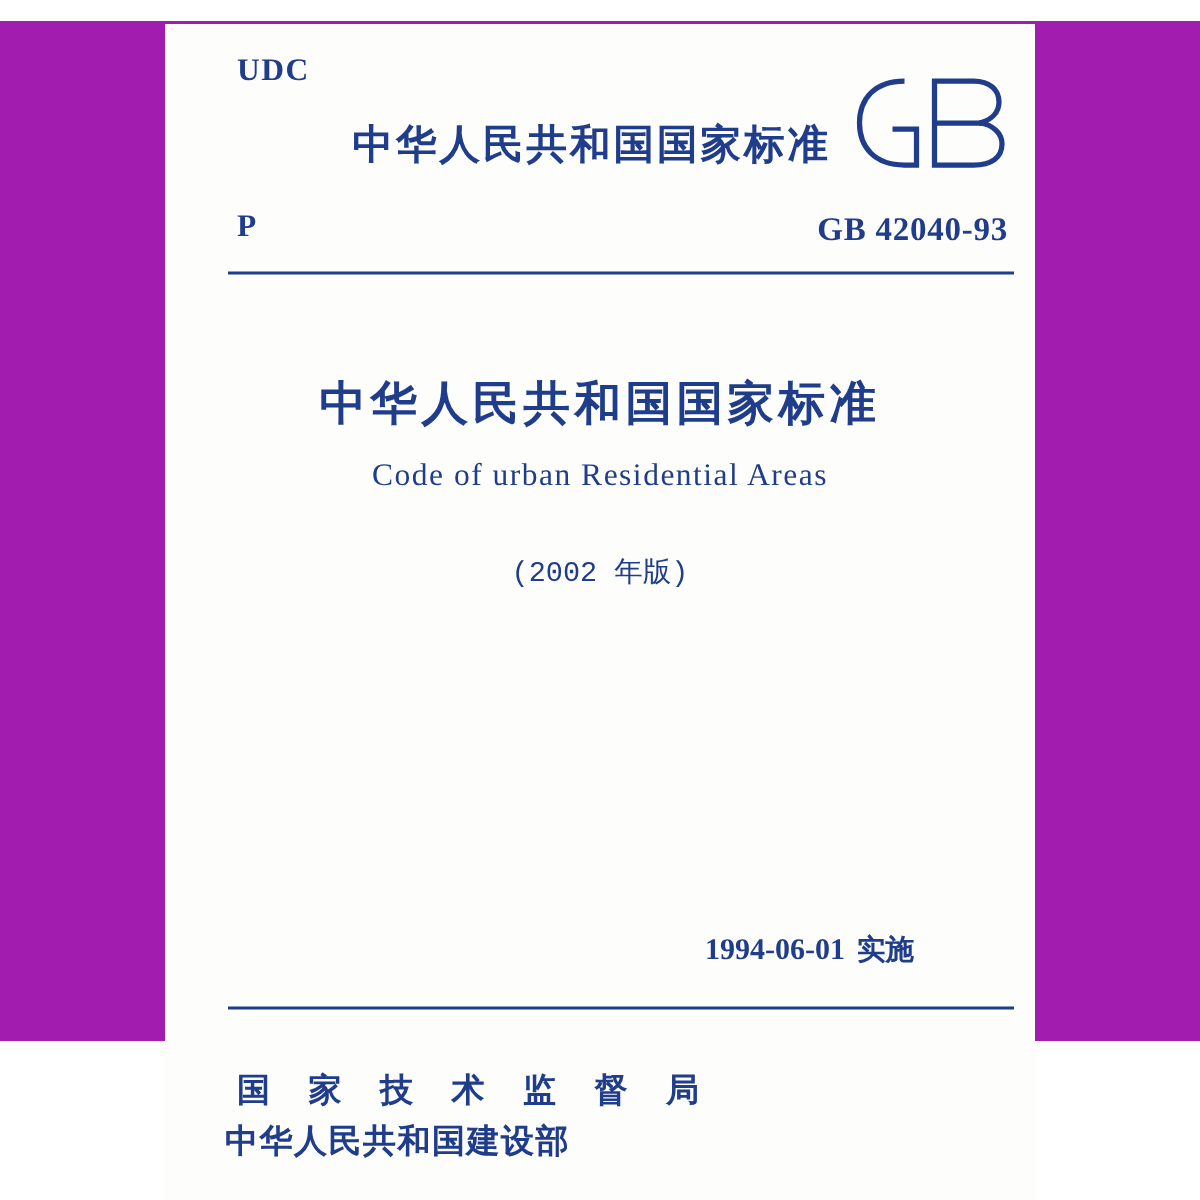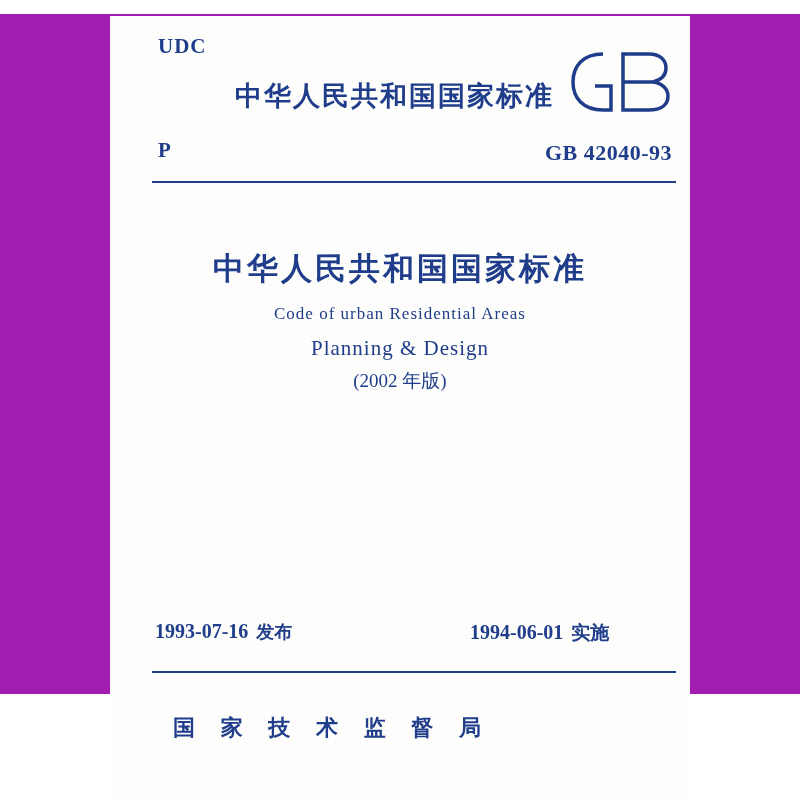--- a/index.html
+++ b/index.html
@@ -102,42 +102,42 @@
     color: #1f3d8a;
     letter-spacing: 3px;
   }
   .title-en1 {
     position: absolute;
     left: 0;
     right: 0;
     top: 288px;
     text-align: center;
     font-family: "Liberation Serif", serif;
-    font-size: 17px;
+    font-size: 21px;
     color: #1f3d8a;
     letter-spacing: 1px;
   }
   .title-en2 {
     position: absolute;
     left: 0;
     right: 0;
     top: 320px;
     text-align: center;
     font-family: "Liberation Serif", serif;
     font-size: 21px;
     color: #1f3d8a;
     letter-spacing: 1px;
   }
   .edition {
     position: absolute;
     left: 0;
     right: 0;
     top: 352px;
     text-align: center;
-    font-family: Liberation Serif, serif;
+    font-family: Liberation Mono, monospace;
     font-size: 19px;
     color: #1f3d8a;
   }
 
   
   .date-issue {
     position: absolute;
     left: 45px;
     top: 604px;
     font-family: "Liberation Serif", serif;
@@ -171,21 +171,21 @@
     left: 42px;
     right: 14px;
     top: 655px;
     height: 2px;
     background: #1f3d8a;
   }
 
   
   .pub {
     position: absolute;
-    left: 55px;
+    left: 40px;
     top: 695px;
     width: 500px;
   }
   .pub-line {
     font-family: "DejaVu Sans", sans-serif;
     font-size: 22px;
     font-weight: bold;
     color: #1f3d8a;
     letter-spacing: 1px;
     line-height: 34px;
@@ -228,32 +228,29 @@
     </div>
 
     <div class="p-mark">P</div>
 
     <div class="std-no">GB 42040-93</div>
 
     <div class="rule"></div>
 
     <div class="title-cn">中华人民共和国国家标准</div>
     <div class="title-en1">Code of urban Residential Areas</div>
-    <div class="title-en2">Planning &amp; Design</div>
     <div class="edition">(2002 年版)</div>
 
-    <div class="date-issue">
-      <span>1993-07-16</span><span class="label">发布</span>
-    </div>
 
     <div class="date-effect">
       <span>1994-06-01</span><span class="label">实施</span>
     </div>
 
     <div class="rule-bottom"></div>
 
     <div class="pub">
       <div class="pub-line spread">国 家 技 术 监 督 局</div>
+      <div class="pub-line">中华人民共和国建设部</div>
     </div>
 
 
   </div>
 </div>
 
 </body></html>

